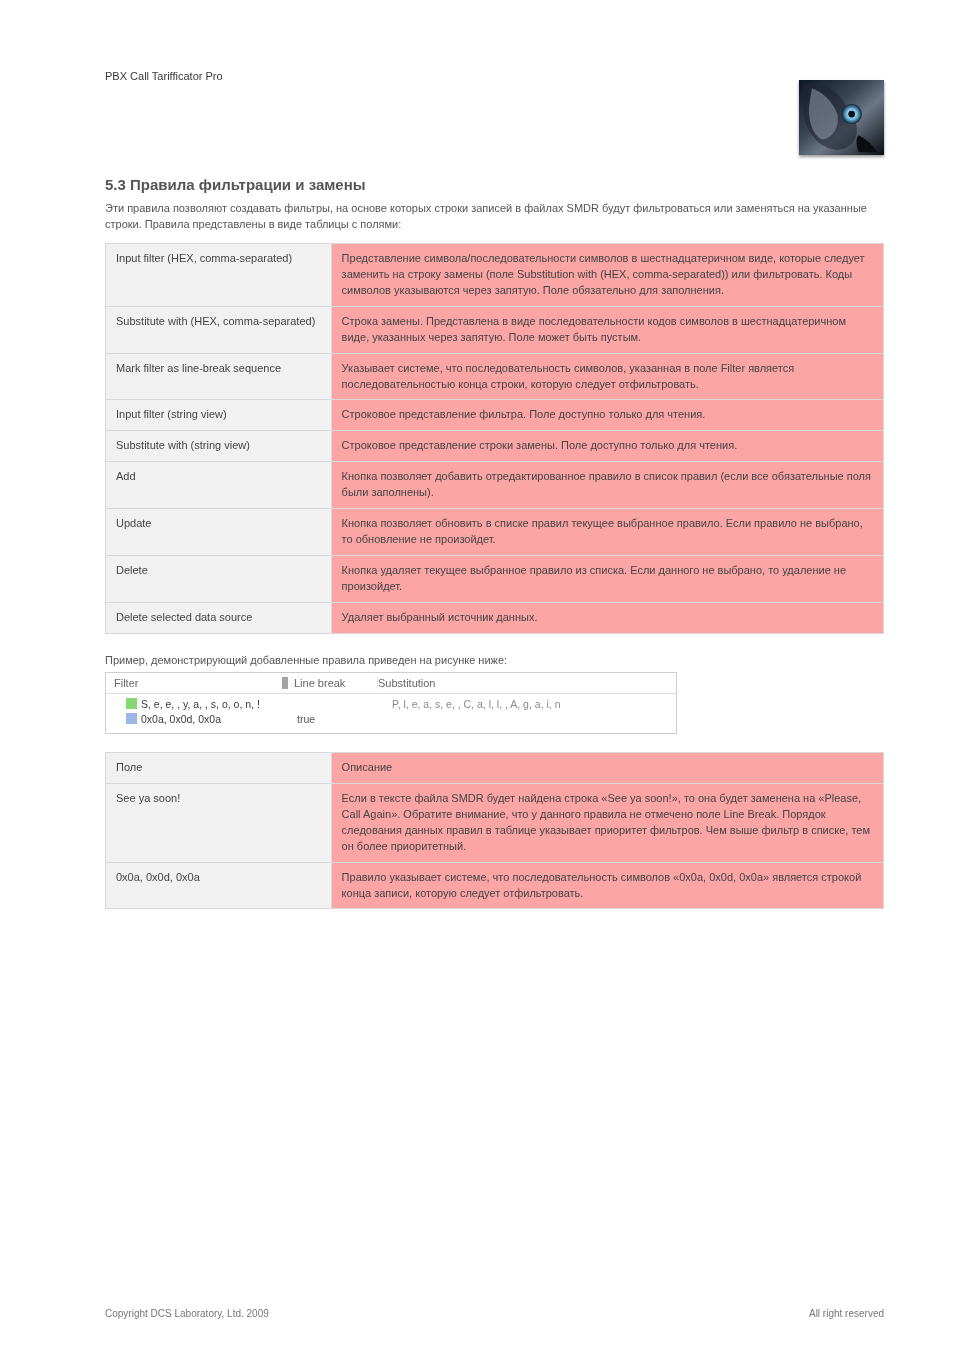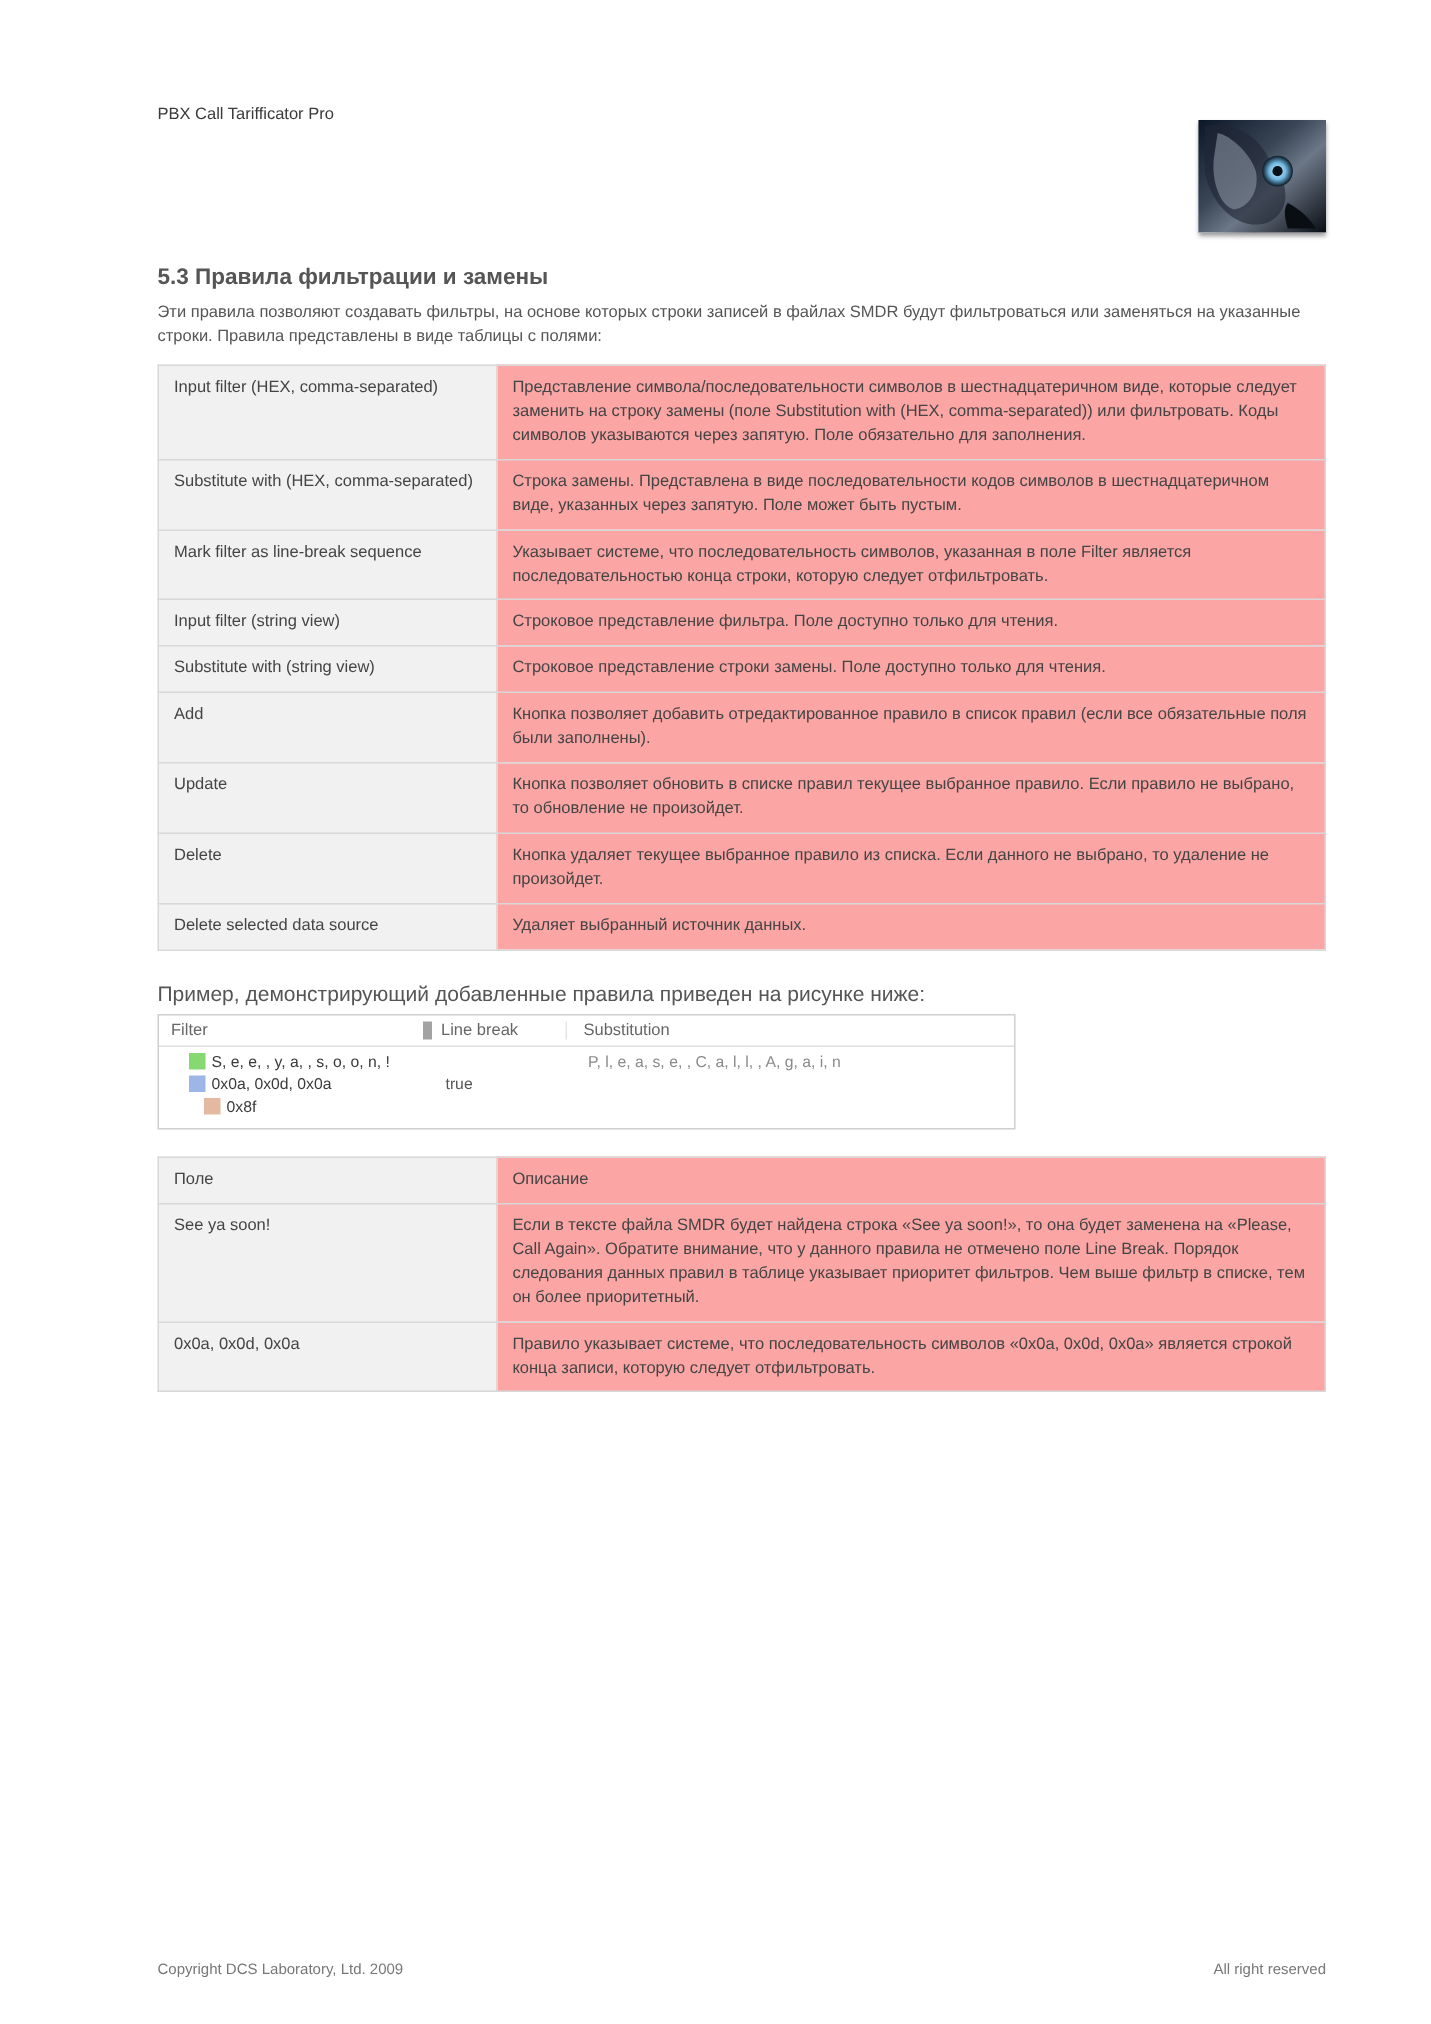--- a/index.html
+++ b/index.html
@@ -76,42 +76,42 @@
     background: #fca5a5;
     color: #444;
   }
   table.list-table th {
     background: #b1c1dd;
     color: #333;
     font-weight: normal;
     font-size: 11px;
   }
   .example-lead {
-    font-size: 14px;
+    font-size: 11px;
     color: #555;
     margin: 20px 0 6px 0;
   }
   
   .inline-shot {
     border: 1px solid #cfcfcf;
     width: 572px;
     background: #ffffff;
     font-size: 11px;
     color: #3a3a3a;
     margin-bottom: 18px;
   }
   .inline-shot .hdr {
     display: flex;
     border-bottom: 1px solid #dedede;
     padding: 4px 6px;
     color: #666;
   }
   .inline-shot .col-filter { width: 170px; padding-left: 2px; }
   .inline-shot .col-lb { width: 95px; border-left: 6px solid #a3a3a3; padding-left: 6px; }
-  .inline-shot .col-sub { flex: 1; border-left: 1px solid #e5e5e5; padding-left: 11px; }
+  .inline-shot .col-sub { flex: 1; border-left: 1px solid #e5e5e5; padding-left: 0; }
   .inline-shot .rows { padding: 3px 6px 6px 6px; }
   .inline-shot .row { display: flex; align-items: center; margin-bottom: 1px; min-height: 14px; }
   .inline-shot .sw { width: 11px; height: 11px; display: inline-block; margin-right: 4px; flex: none; }
   .inline-shot .sw-green { background: #86d970; }
   .inline-shot .sw-blue  { background: #9cb6e6; }
   .inline-shot .sw-peach { background: #e5b9a1; }
   .inline-shot .f-txt { width: 150px; color: #3b3b3b; font-size: 10.5px; }
   .inline-shot .lb-txt { width: 95px; padding-left: 6px; color: #555; font-size: 10.5px; }
   .inline-shot .sub-txt { flex: 1; padding-left: 6px; color: #8a8a8a; font-size: 10.5px; }
 
@@ -216,26 +216,20 @@
           <span class="f-txt">S, e, e,  , y, a,  , s, o, o, n, !</span>
           <span class="lb-txt"></span>
           <span class="sub-txt">P, l, e, a, s, e,  , C, a, l, l,  , A, g, a, i, n</span>
         </div>
         <div class="row" style="padding-left: 14px;">
           <span class="sw sw-blue"></span>
           <span class="f-txt">0x0a, 0x0d, 0x0a</span>
           <span class="lb-txt">true</span>
           <span class="sub-txt"></span>
         </div>
-        <div class="row" style="padding-left: 24px;">
-          <span class="sw sw-peach"></span>
-          <span class="f-txt">0x8f</span>
-          <span class="lb-txt"></span>
-          <span class="sub-txt"></span>
-        </div>
       </div>
   </div>
 
   <table class="data-table list-table">
     <thead>
       <tr>
         <th class="left-col">Поле</th>
         <th class="right-col">Описание</th>
       </tr>
     </thead>

